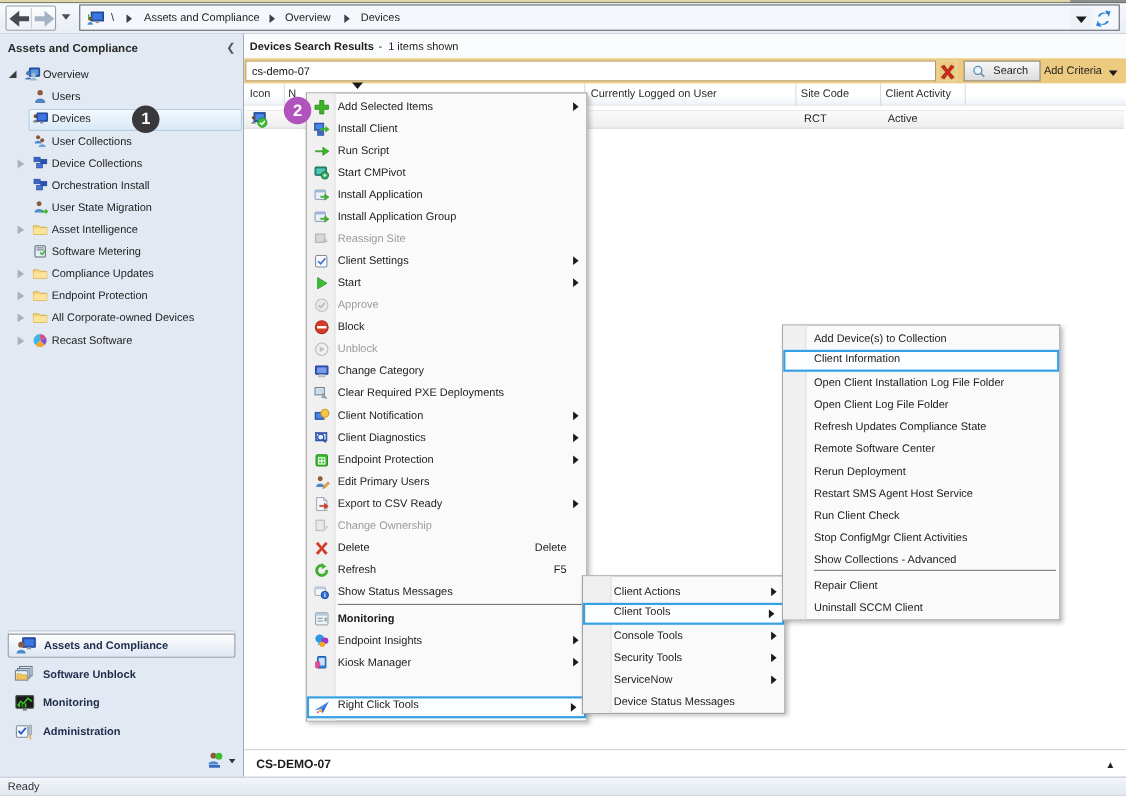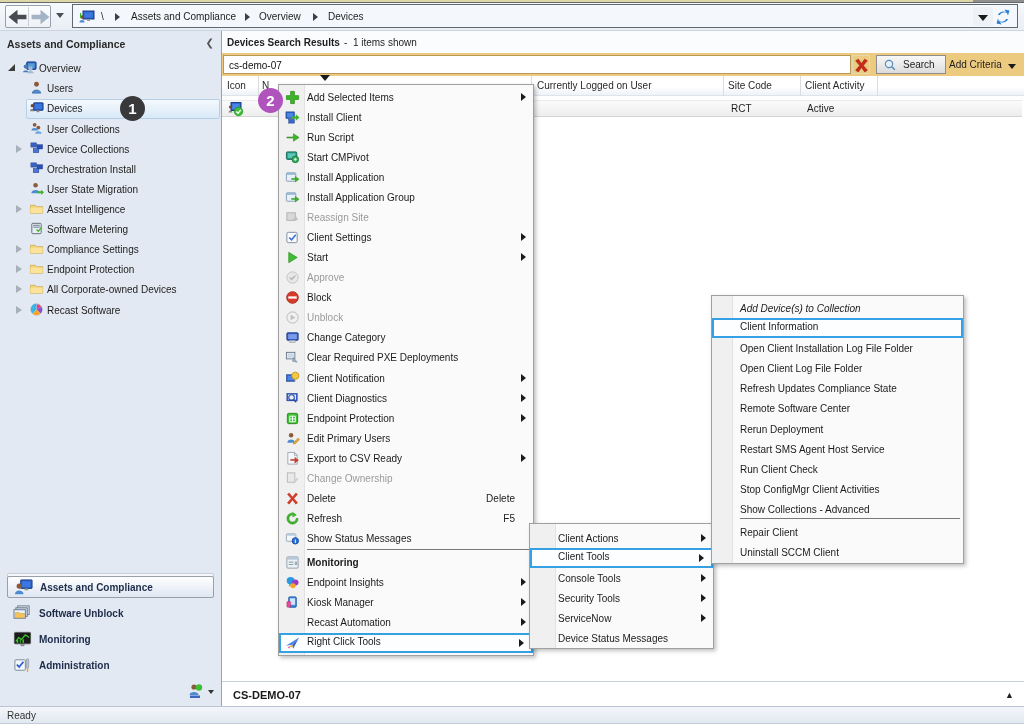--- a/index.html
+++ b/index.html
@@ -223,21 +223,21 @@
           <path d="M8 9l2 2 3-4" stroke="#3db529" stroke-width="1.4" fill="none"></path>
         </svg>
         <span class="lbl" style="left:47px;">Software Metering</span>
       </div>
     <div class="trow" style="top:181px;">
         <span class="exp expright" style="left:16px;"></span>
         <svg class="ico" style="left:29px;" viewBox="0 0 16 16">
           <path d="M1.5 4.5 l5 0 1.5 1.5 6.5 0 0 7 -13 0z" fill="#f5d37a" stroke="#c8a23c" stroke-width="0.7"></path>
           <path d="M1.5 7 l13 0 0 5.8 -13 0z" fill="#fbe39a"></path>
         </svg>
-        <span class="lbl" style="left:47px;">Compliance Settings</span>
+        <span class="lbl" style="left:47px;">Compliance Updates</span>
       </div>
     <div class="trow" style="top:201px;">
         <span class="exp expright" style="left:16px;"></span>
         <svg class="ico" style="left:29px;" viewBox="0 0 16 16">
           <path d="M1.5 4.5 l5 0 1.5 1.5 6.5 0 0 7 -13 0z" fill="#f5d37a" stroke="#c8a23c" stroke-width="0.7"></path>
           <path d="M1.5 7 l13 0 0 5.8 -13 0z" fill="#fbe39a"></path>
         </svg>
         <span class="lbl" style="left:47px;">Endpoint Protection</span>
       </div>
     <div class="trow" style="top:221px;">
@@ -577,24 +577,20 @@
     </div>
   <div class="mi" style="top:507px;">
       <svg class="ic" viewBox="0 0 16 16">
         <rect x="4" y="2" width="8" height="11" rx="1" fill="#3a8ae0" stroke="#1a5aa8"></rect>
         <rect x="5.2" y="3.5" width="5.6" height="7" fill="#cfe4f8"></rect>
         <rect x="2" y="7" width="4" height="6" rx="0.8" fill="#e84a9a" stroke="#b02a6a" stroke-width="0.5"></rect>
       </svg>
       <span class="tx" style="">Kiosk Manager</span>
       <span class="sub"></span>
     </div>
-  <div class="mi" style="top:527px;">
-      <span class="tx" style="">Recast Automation</span>
-      <span class="sub"></span>
-    </div>
   <div class="mi hl" style="top:548px;">
       <svg class="ic" viewBox="0 0 16 16">
         <path d="M1 10.5 L15 1.5 7.8 9.2z" fill="#4a86e8"></path>
         <path d="M15 1.5 L7.8 9.2 8.6 13.5 10.5 10z" fill="#2f66c8"></path>
         <path d="M4.2 11.2 L7.8 9.2 8.3 12.2z" fill="#f5a623"></path>
         <path d="M2.8 12.6 L4.6 10.9 5.4 13.4z" fill="#e84a9a"></path>
       </svg>
       <span class="tx" style="">Right Click Tools</span>
       <span class="sub"></span>
     </div>
@@ -622,21 +618,21 @@
       <span class="tx" style="">ServiceNow</span>
       <span class="sub"></span>
     </div>
   <div class="mi" style="top:104px;">
       <span class="tx" style="">Device Status Messages</span>
     </div>
 </div>
 
 <div id="menu3" class="menu" style="left:711px; top:295px; width:253px; height:269px;">
   <div class="gutter" style="width:21px;"></div>
-  <div class="mi" style="top:2px;font-style:italic;">
+  <div class="mi" style="top:2px;">
       <span class="tx" style="">Add Device(s) to Collection</span>
     </div>
   <div class="mi hl" style="top:22px;">
       <span class="tx" style="">Client Information</span>
     </div>
   <div class="mi" style="top:42px;">
       <span class="tx" style="">Open Client Installation Log File Folder</span>
     </div>
   <div class="mi" style="top:62px;">
       <span class="tx" style="">Open Client Log File Folder</span>

